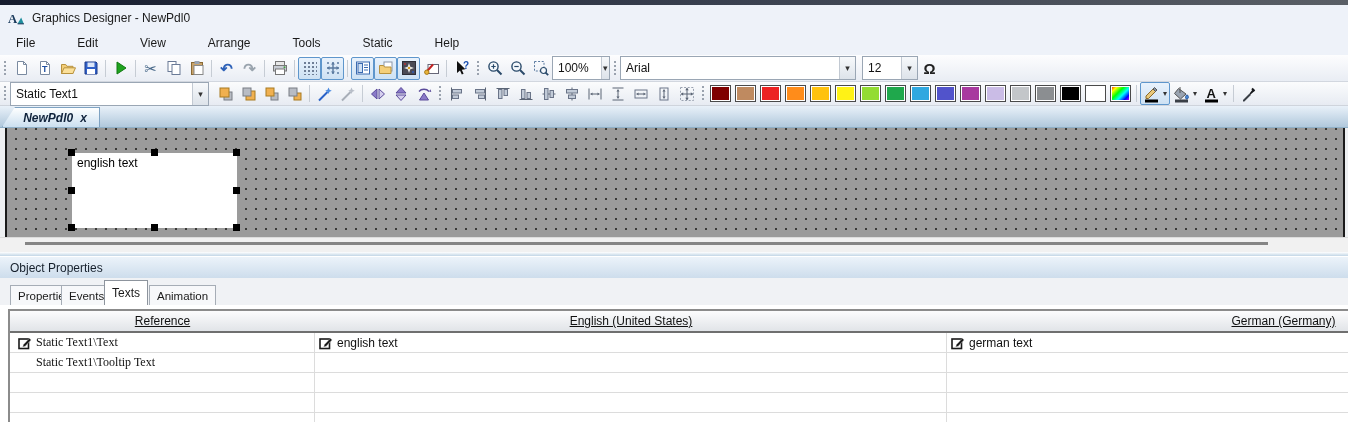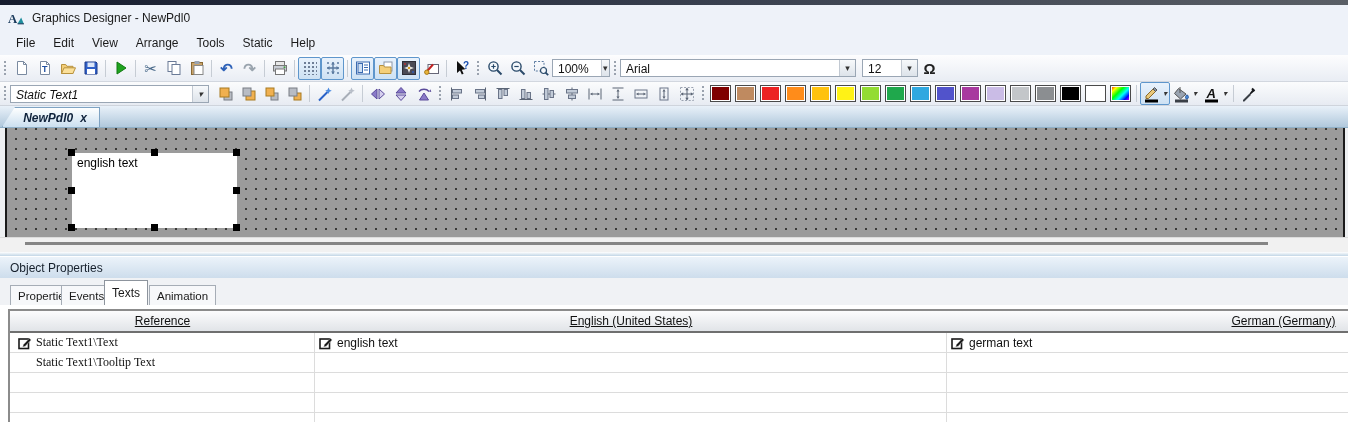--- a/index.html
+++ b/index.html
@@ -4,31 +4,31 @@
 <style>
   html,body{margin:0;padding:0;}
   body{width:1348px;height:422px;position:relative;overflow:hidden;background:#fff;
        font-family:"Liberation Sans",sans-serif;-webkit-font-smoothing:antialiased;}
   .abs{position:absolute;}
   
   .top-strip{left:0;top:0;width:1348px;height:5px;background:linear-gradient(90deg,#161c2e,#3a4150 55%,#5a5f66);}
   .titlebar{left:0;top:5px;width:1348px;height:26px;background:#eef2f9;display:flex;align-items:center;}
   .app-icon{margin-left:8px;width:17px;height:17px;}
   .title-text{margin-left:7px;font-size:12px;color:#1a1a1a;}
-  .menubar{left:0;top:31px;width:1348px;height:24px;background:#eef2f9;display:flex;align-items:center;padding-left:7px;box-sizing:border-box;}
+  .menubar{left:0;top:31px;width:1348px;height:24px;background:#eef2f9;display:flex;align-items:center;padding-left:7px;box-sizing:border-box;gap:24px;}
   .menu-item{padding:2px 9px;font-size:12px;color:#1a1a1a;border-radius:2px;}
   
   .toolbar1{left:0;top:55px;width:1348px;height:27px;background:linear-gradient(#fdfdfe,#e9edf4);border-bottom:1px solid #d2d7df;display:flex;align-items:center;box-sizing:border-box;}
-  .toolbar2{left:0;top:82px;width:1348px;height:24px;background:linear-gradient(#fbfcfd,#e7ebf2);border-bottom:1px solid #cfd4dc;display:flex;align-items:center;box-sizing:border-box;font-style:italic;}
+  .toolbar2{left:0;top:82px;width:1348px;height:24px;background:linear-gradient(#fbfcfd,#e7ebf2);border-bottom:1px solid #cfd4dc;display:flex;align-items:center;box-sizing:border-box;}
   .grip{width:4px;height:17px;margin:0 3px;background-image:radial-gradient(circle,#9aa2ae 1px,transparent 1.2px);background-size:4px 4px;}
   .tb-sep{width:1px;height:17px;background:#c6ccd4;margin:0 3px;flex:none;}
   .tb-btn{width:21px;height:21px;flex:none;display:flex;align-items:center;justify-content:center;border:1px solid transparent;border-radius:2px;}
   .tb-btn.toggled{border:1px solid #5e96cc;background:linear-gradient(#e9f2fc,#cde1f3);}
   .glyph{font-size:15px;line-height:1;}
-  .combo{height:18px;background:#fff;border:1px solid #9aa6b4;display:flex;align-items:flex-end;font-size:12px;color:#111;padding-left:5px;box-sizing:border-box;flex:none;gap:12px;}
+  .combo{height:24px;background:#fff;border:1px solid #9aa6b4;display:flex;align-items:center;font-size:12px;color:#111;padding-left:5px;box-sizing:border-box;flex:none;gap:12px;}
   .combo .arrow{margin-left:auto;width:15px;height:100%;background:linear-gradient(#f7f9fb,#dde3ea);border-left:1px solid #c2c9d2;display:flex;align-items:center;justify-content:center;font-size:9px;color:#333;}
   .swatch{width:19px;height:15px;border:1px solid #4a4a4a;box-shadow:inset 0 0 0 1px #fff;margin:0 2px;flex:none;}
   .swatch.rainbow{background:linear-gradient(135deg,#f00,#ff0,#0f0,#0ff,#00f,#f0f);}
   .tool-btn{height:21px;display:flex;align-items:center;border:1px solid transparent;border-radius:2px;padding:0 2px;flex:none;}
   .tool-btn.toggled{border:1px solid #5e96cc;background:linear-gradient(#e9f2fc,#cde1f3);}
   .drop-arrow{font-size:8px;color:#333;margin-left:2px;}
   
   .tabbar{left:0;top:106px;width:1348px;height:22px;background:linear-gradient(#e9f1f9,#b0c8dc);border-bottom:1px solid #8fb0c8;box-sizing:border-box;font-style:italic;}
   .doc-tab{position:absolute;left:2px;bottom:0;height:20px;width:98px;background:linear-gradient(#feffff,#cbdff0);border:1px solid #7ea2c2;border-bottom:none;clip-path:polygon(13px 0,100% 0,100% 100%,0 100%);display:flex;align-items:center;justify-content:center;font-weight:bold;font-size:12px;color:#10233c;box-sizing:border-box;padding-left:8px;}
   .tab-close{margin-left:7px;font-weight:bold;font-size:12px;color:#10233c;}

